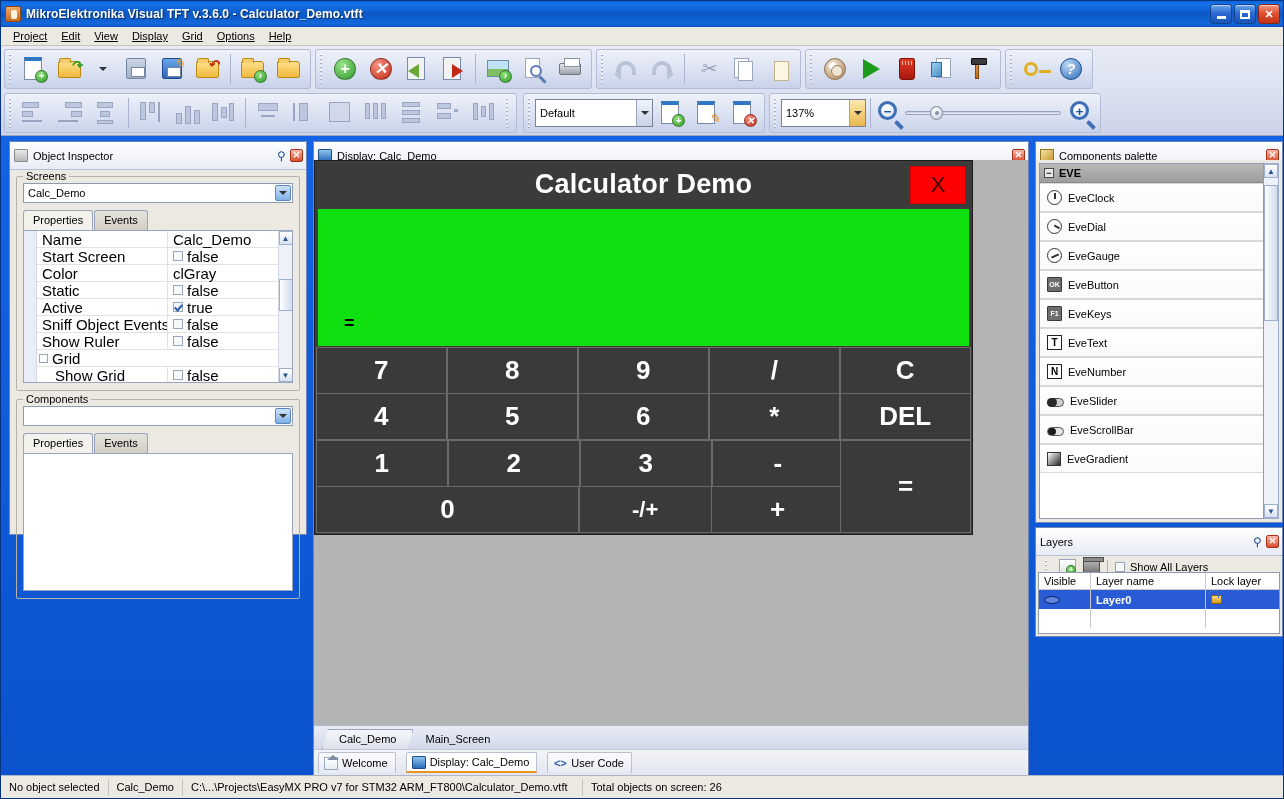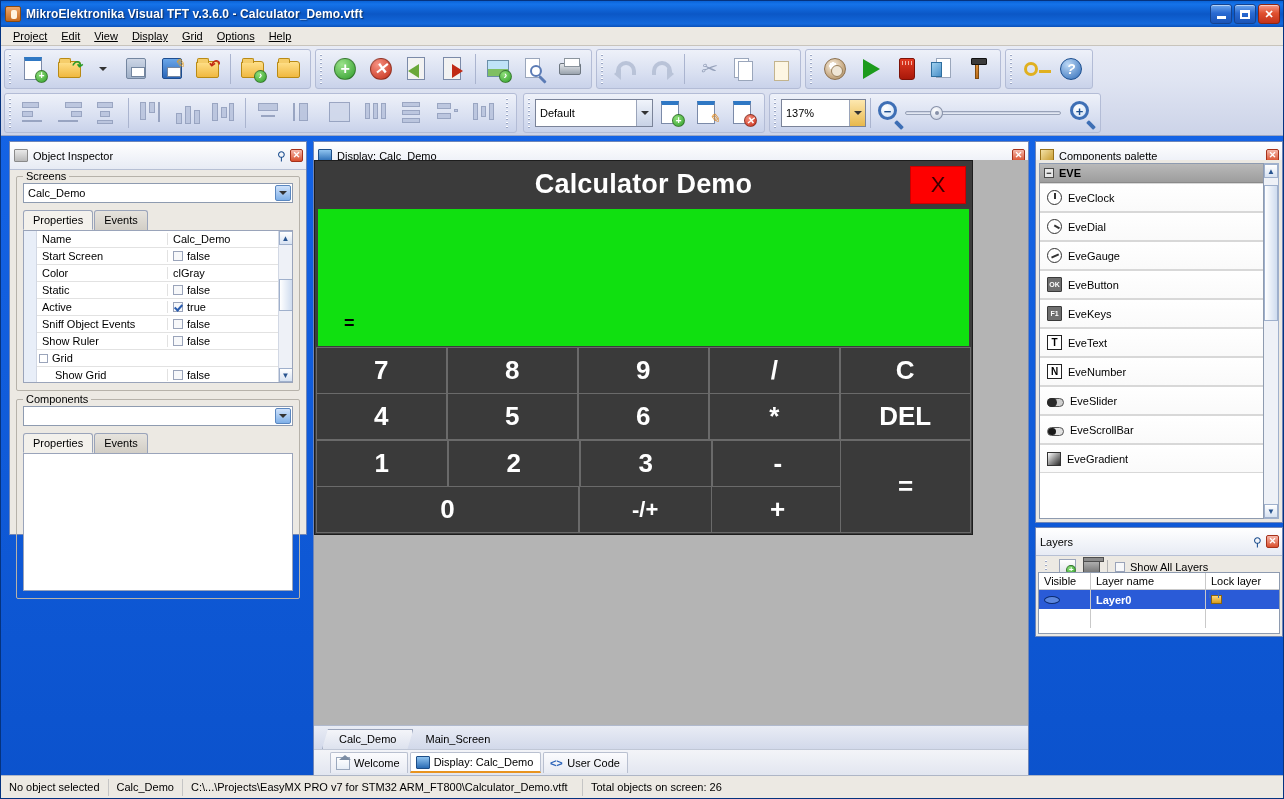--- a/index.html
+++ b/index.html
@@ -238,21 +238,21 @@
     background: linear-gradient(180deg,#e6e3dd,#d2cec6);
     border-radius:3px 3px 0 0; margin-right:1px;
   }
   .tab.active { background:#f3f1ec; position:relative; top:0; border-bottom:1px solid #f3f1ec; }
   .grid {
     background:#fff; border:1px solid #9aa4ba; border-top:none;
     height:152px; display:flex; overflow:hidden;
   }
   .grid-gutter { width:13px; background:#e8eef8; border-right:1px solid #d2d8e4; flex:0 0 auto;}
   .grid-body { flex:1; }
-  .grow { display:flex; height:17px; border-bottom:1px solid #e2e2e2; font-size:11px; align-items:center; }
+  .grow { display:flex; height:17px; border-bottom:1px solid #e2e2e2; font-size:15px; align-items:center; }
   .gname { width:130px; padding-left:5px; white-space:nowrap; overflow:hidden; }
   .gname.indent { padding-left:18px; }
   .gval { flex:1; border-left:1px solid #e2e2e2; padding-left:5px; display:flex; align-items:center; gap:4px; white-space:nowrap;}
   .cbx { width:10px;height:10px;border:1px solid #9aa4ba;background:#f7f8fa; display:inline-block; position:relative; flex:0 0 auto;}
   .cbx.on::after{content:"";position:absolute;left:2px;top:0px;width:3px;height:6px;border:solid #2a5db0;border-width:0 2px 2px 0;transform:rotate(42deg);}
   .expander { position:absolute; left:2px; width:9px;height:9px;border:1px solid #9aa4ba;background:#fff;
     font-size:8px;line-height:7px;text-align:center;}
   .vscroll { width:14px; background:#f0f0f0; border-left:1px solid #d2d8e4; display:flex;flex-direction:column; align-items:center; flex:0 0 auto;}
   .vs-btn { width:14px;height:14px; background:linear-gradient(180deg,#ffffff,#d7e2f2); border:1px solid #9fb0cc;
      display:flex;align-items:center;justify-content:center;color:#27538f;font-size:8px;}
@@ -309,21 +309,21 @@
     background: linear-gradient(180deg,#f4f5f9,#dde2ee);
     border-left:1px solid #9aa4ba; border-right:1px solid #9aa4ba; border-top:1px solid #9aa4ba;
     border-radius:0;
     transform: perspective(10px) rotateX(0deg);
     clip-path: polygon(6px 0, 100% 0, calc(100% - 6px) 100%, 0 100%);
     padding: 3px 16px 4px 16px;
   }
   .doc-tabs {
     position:absolute; left:0; right:0; bottom:0; height:26px;
     background: linear-gradient(180deg,#f3f4f8,#e2e6f0);
-    border-top:1px solid #c0c7d6; display:flex; align-items:center; padding-left:16px; gap:2px;
+    border-top:1px solid #c0c7d6; display:flex; align-items:center; padding-left:4px; gap:10px;
   }
   .dtab {
     display:flex; align-items:center; gap:4px;
     font-size:11px; padding:3px 7px 3px 5px; height:21px;
     border:1px solid #b9c0d0; background:linear-gradient(180deg,#fbfbfd,#e8ebf3);
     border-bottom:none; border-radius:2px 2px 0 0;
   }
   .dtab.active { background:#ffffff; border-bottom:2px solid #e8941f; }
   .mini { width:14px;height:13px; position:relative; flex:0 0 auto;}
   .mini.home { background:linear-gradient(180deg,#fff,#e6edf6); border:1px solid #9aa8bd;}

